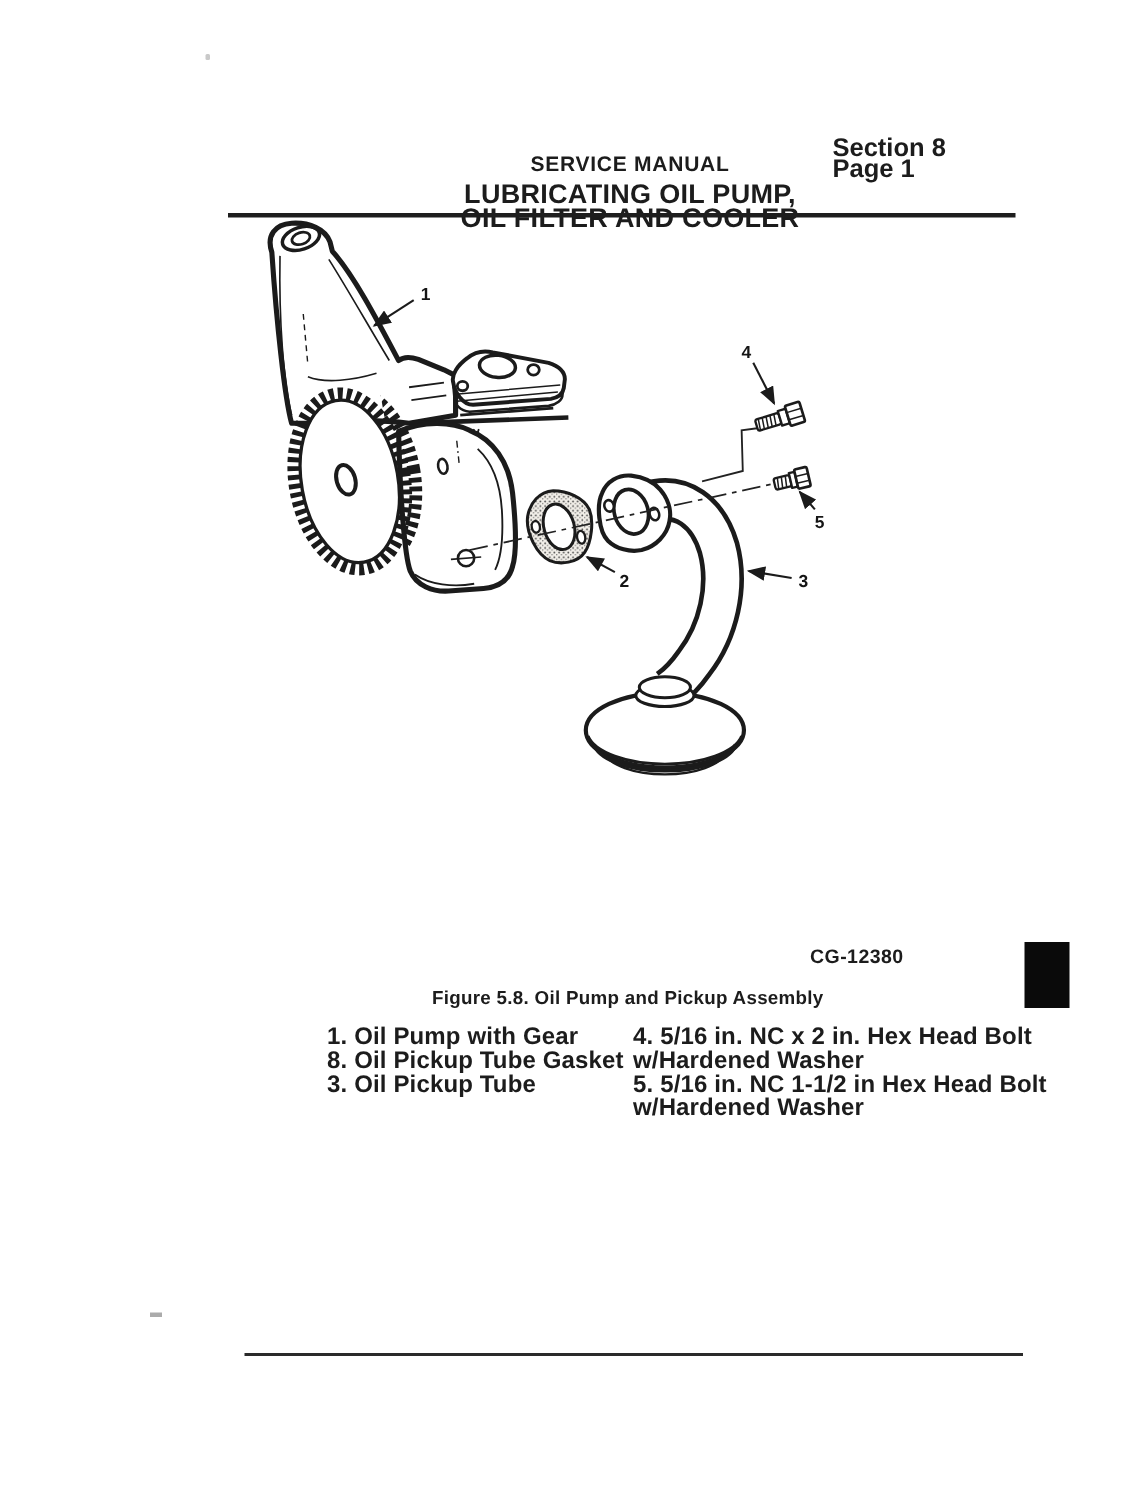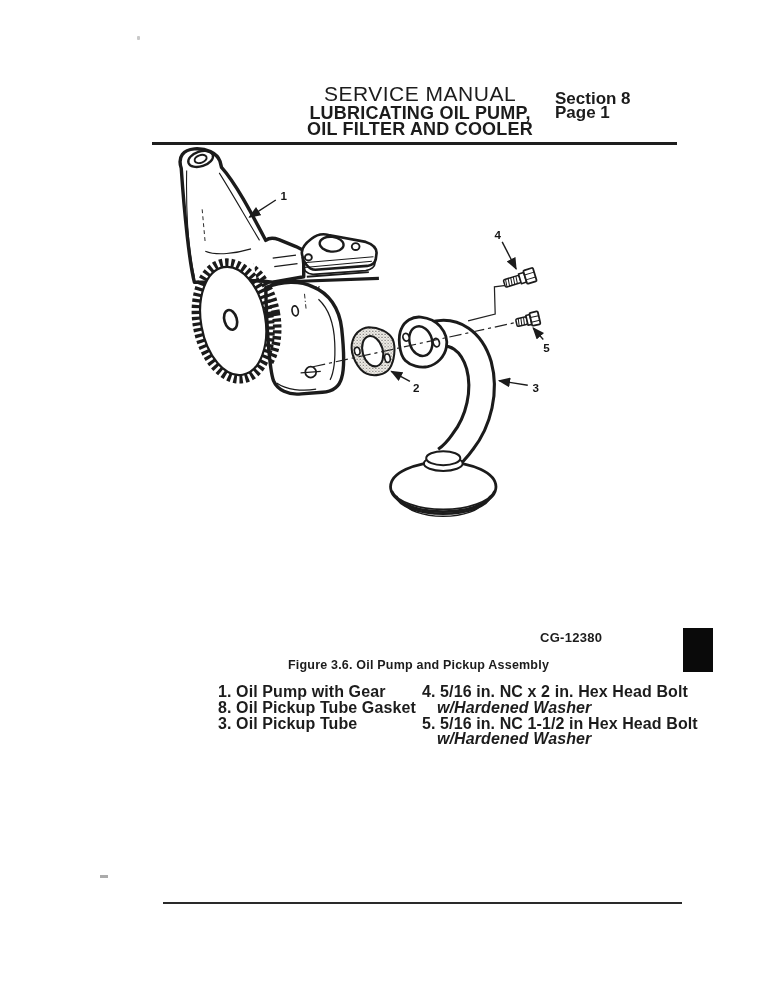--- a/index.html
+++ b/index.html
@@ -5,39 +5,39 @@
   html,body{margin:0;padding:0;}
   body{
     width:762px;height:1000px;position:relative;overflow:hidden;
     background:#ffffff;
     font-family:"Liberation Sans", sans-serif;
     color:#1c1c1c;
   }
   .abs{position:absolute;}
   
   .title-block{left:290px;top:82px;width:260px;text-align:center;}
-  .hdr-title{font-size:21px;font-weight:normal;letter-spacing:0.5px;line-height:23px;}
+  .hdr-title{font-size:14px;font-weight:bold;letter-spacing:0.5px;line-height:23px;margin-top:16px;}
   .hdr-sub{font-size:18px;font-weight:bold;line-height:16px;letter-spacing:0.2px;}
   .section-block{right:87px;top:92px;width:120px;text-align:left;
     font-size:17px;font-weight:bold;line-height:13.5px;}
   .rule{background:#1e1e1e;}
   .top-rule{left:152px;top:142px;width:525px;height:3px;}
   .bottom-rule{left:163px;top:902px;width:519px;height:2px;background:#2a2a2a;}
   
   .fig-svg{left:140px;top:145px;}
   .cg-code{left:540px;top:630px;width:112px;text-align:left;
     font-size:13px;font-weight:bold;letter-spacing:0.3px;}
   .thumb-tab{left:683px;top:628px;width:30px;height:44px;background:#0a0a0a;}
   .caption{left:97px;top:658px;width:643px;text-align:center;
     font-size:12.5px;font-weight:bold;letter-spacing:0.2px;}
   
   .parts{font-size:16px;font-weight:bold;line-height:15.8px;letter-spacing:0.1px;}
   .parts-left{left:218px;top:684px;}
   .parts-right{left:422px;top:684px;}
-  .parts .wrap2{margin-left:15px;font-style:italic;}
+  .parts .wrap2{}
   
   .speck1{left:137px;top:36px;width:3px;height:4px;background:#c9c9c9;border-radius:1px;}
   .speck2{left:100px;top:875px;width:8px;height:3px;background:#ababab;}
 </style>
 </head>
 <body>
 
 <div class="abs title-block">
   <div class="hdr-title">SERVICE MANUAL</div>
   <div class="hdr-sub">LUBRICATING OIL PUMP,</div>
@@ -171,21 +171,21 @@
     <text x="635" y="463">3</text>
     <line x1="596" y1="270" x2="614" y2="305" stroke="#1b1b1b" stroke-width="1.8" marker-end="url(#ah)"></line>
     <text x="586" y="266">4</text>
     <line x1="649" y1="396" x2="636" y2="381" stroke="#1b1b1b" stroke-width="1.8" marker-end="url(#ah)"></line>
     <text x="649" y="412">5</text>
   </g>
 </svg>
 
 <div class="abs cg-code">CG-12380</div>
 <div class="abs thumb-tab"></div>
-<div class="abs caption">Figure 3.6. Oil Pump and Pickup Assembly</div>
+<div class="abs caption">Figure 5.8. Oil Pump and Pickup Assembly</div>
 
 <div class="abs parts parts-left">
   <div>1. Oil Pump with Gear</div>
   <div>8. Oil Pickup Tube Gasket</div>
   <div>3. Oil Pickup Tube</div>
 </div>
 <div class="abs parts parts-right">
   <div>4. 5/16 in. NC x 2 in. Hex Head Bolt</div>
   <div class="wrap2">w/Hardened Washer</div>
   <div>5. 5/16 in. NC 1-1/2 in Hex Head Bolt</div>

